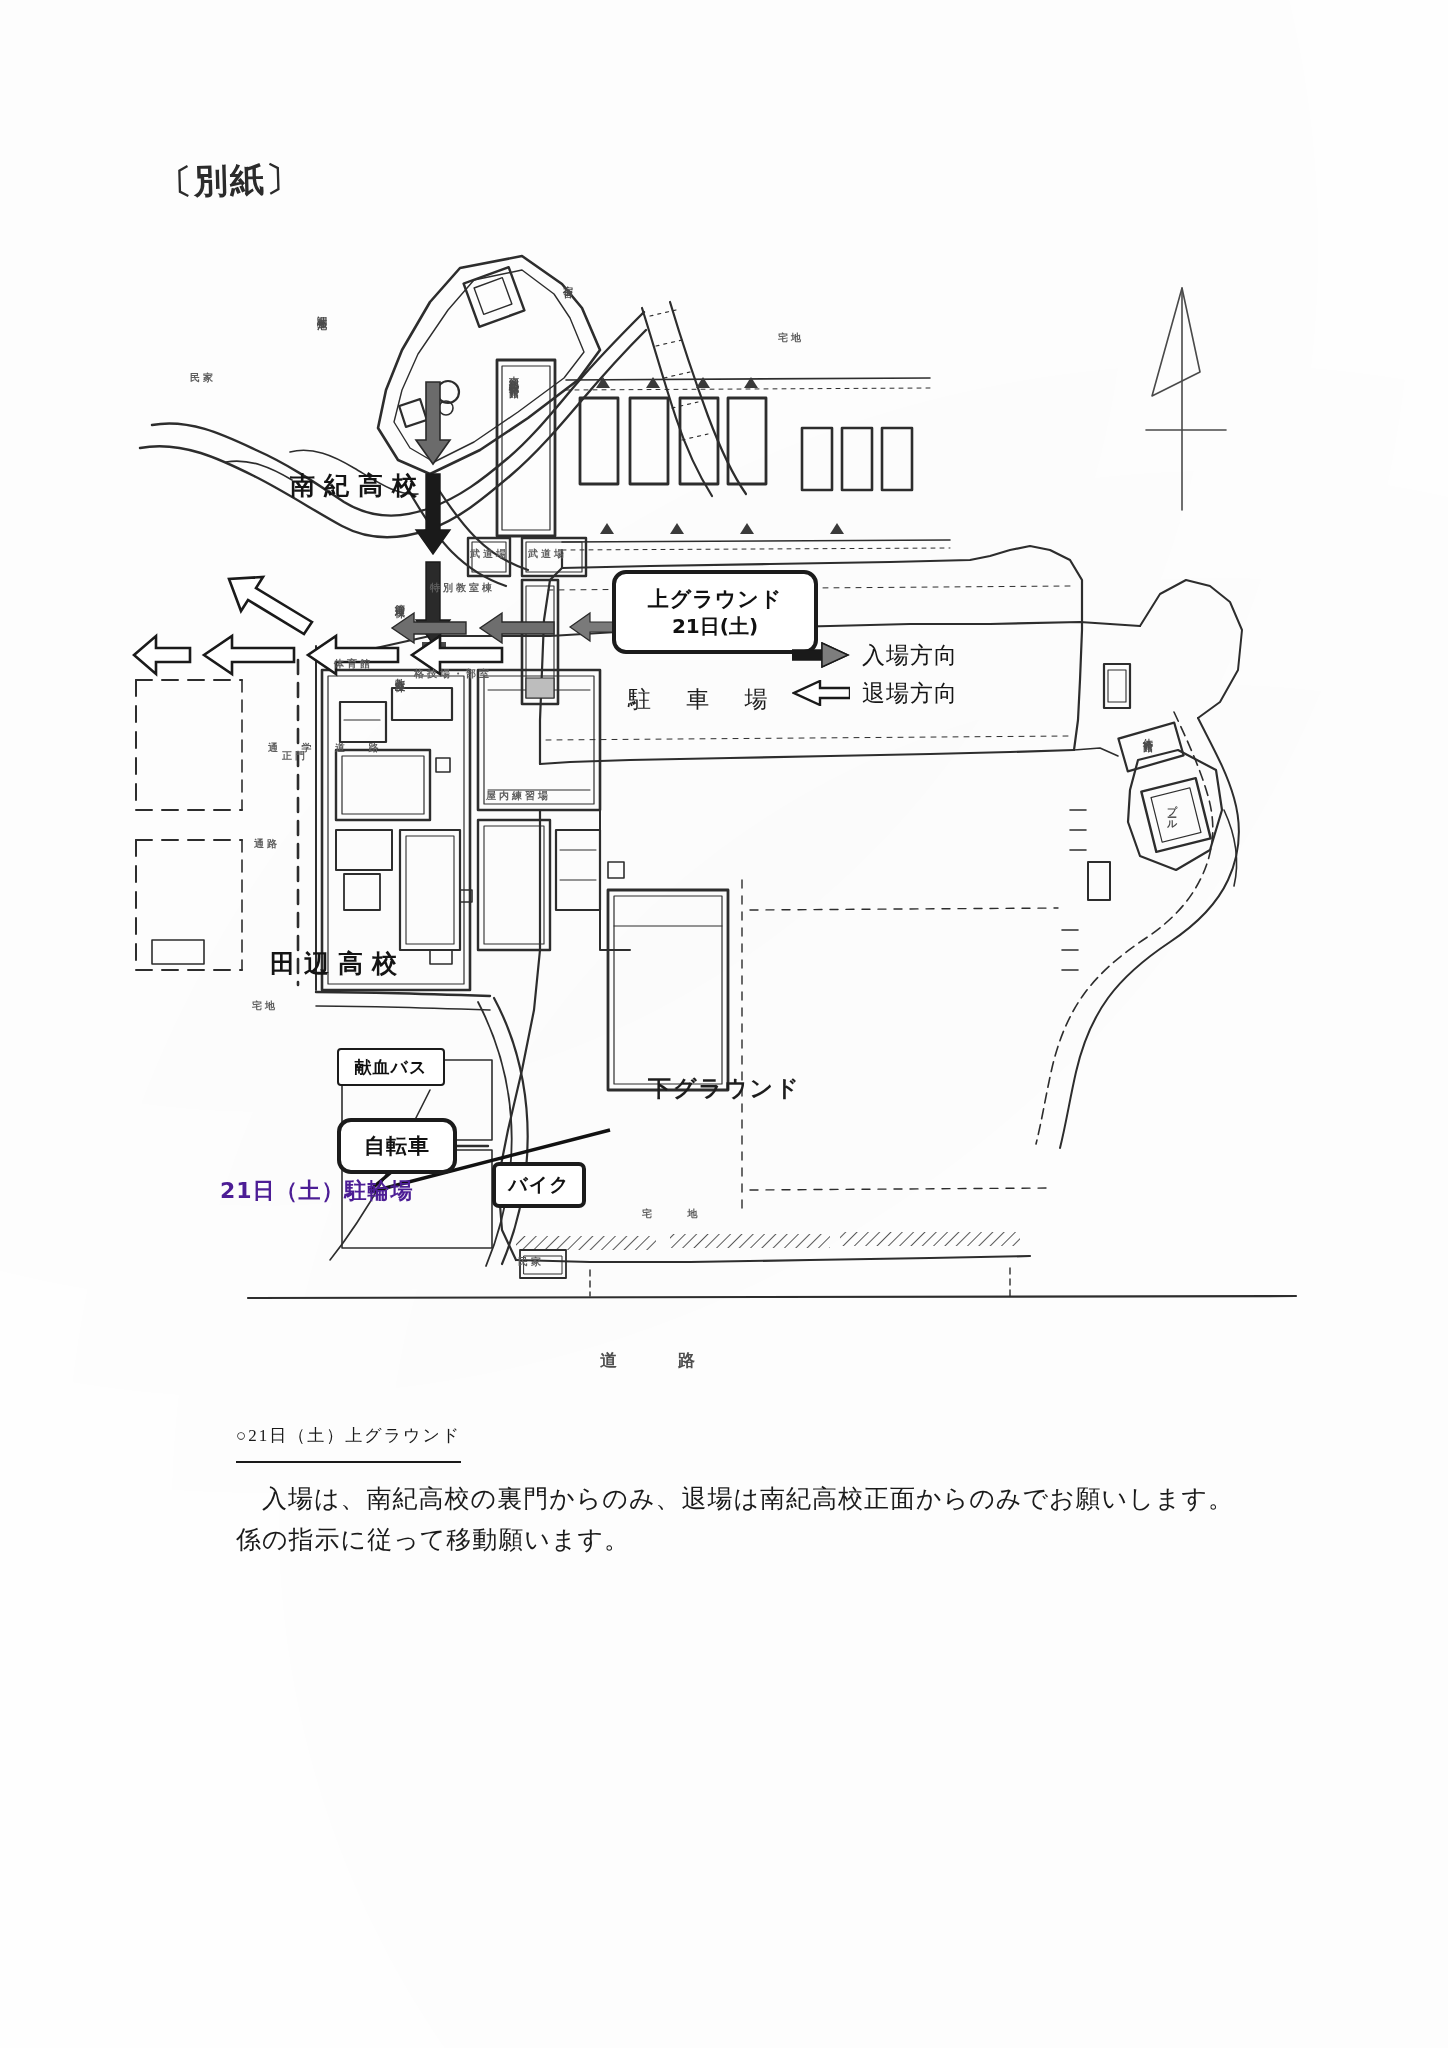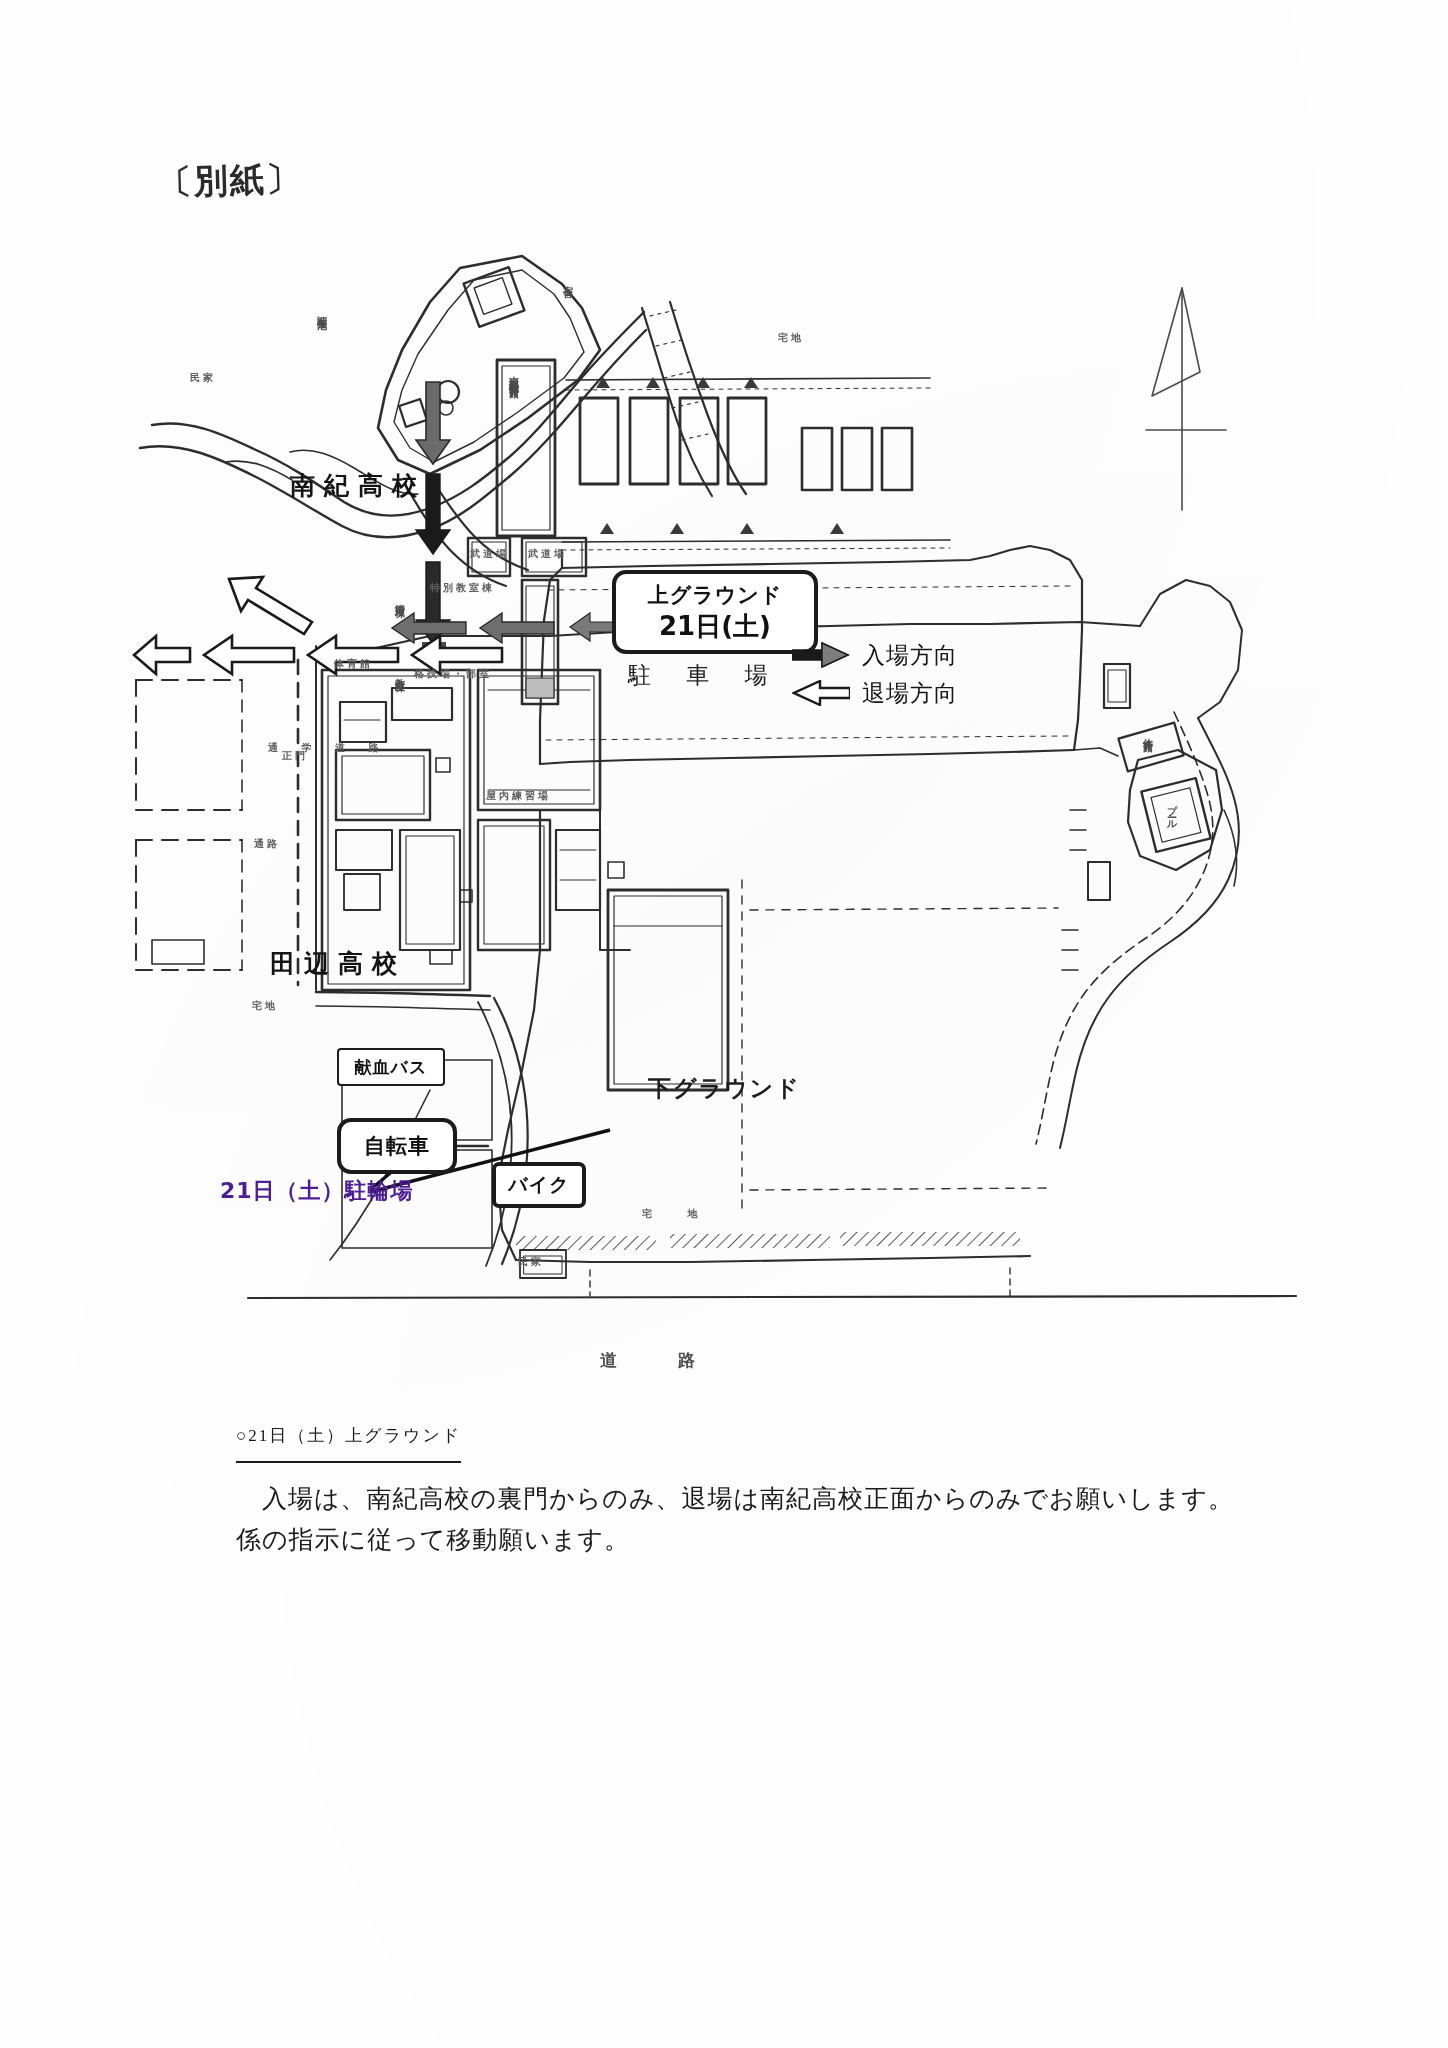--- a/index.html
+++ b/index.html
@@ -119,21 +119,21 @@
     text-align: center;
     font-family: "DejaVu Sans", sans-serif;
     color: #111;
     display: flex;
     flex-direction: column;
     justify-content: center;
     align-items: center;
   }
   .callout-box.thin { border-width: 2px; border-radius: 4px; }
   .callout-line1 { font-size: 21px; letter-spacing: 1px; font-weight: 600; }
-  .callout-line2 { font-size: 26px; font-weight: 800; letter-spacing: 0px; }
+  .callout-line2 { font-size: 20px; font-weight: 800; letter-spacing: 0px; }
 
   
   .legend {
     position: absolute;
     left: 792px;
     top: 636px;
     width: 260px;
   }
   .legend-row {
     display: flex;
@@ -447,21 +447,21 @@
 
   <div class="map-label lbl-school" style="left:160px; top:222px;">南紀高校</div>
 
   <div class="map-label lbl-school" style="left:140px; top:700px;text-align:center;">田辺高校</div>
 
   <div class="callout-box" style="left:482px; top:320px; width:198px; height:76px;">
     <div class="callout-line1">上グラウンド</div>
     <div class="callout-line2">21日(土)</div>
   </div>
 
-  <div class="map-label lbl-parking" style="left:498px; top:412px;">駐 車 場</div>
+  <div class="map-label lbl-parking" style="left:498px; top:436px;">駐 車 場</div>
 
   <div class="map-label lbl-ground" style="left:518px; top:825px;">下グラウンド</div>
 
   <div class="callout-box thin" style="left:207px; top:798px; width:104px; height:34px;">
     <div class="callout-line1" style="font-size:17px;">献血バス</div>
   </div>
 
   <div class="callout-box" style="left:207px; top:868px; width:112px; height:48px;">
     <div class="callout-line1" style="font-size:21px;">自転車</div>
   </div>

